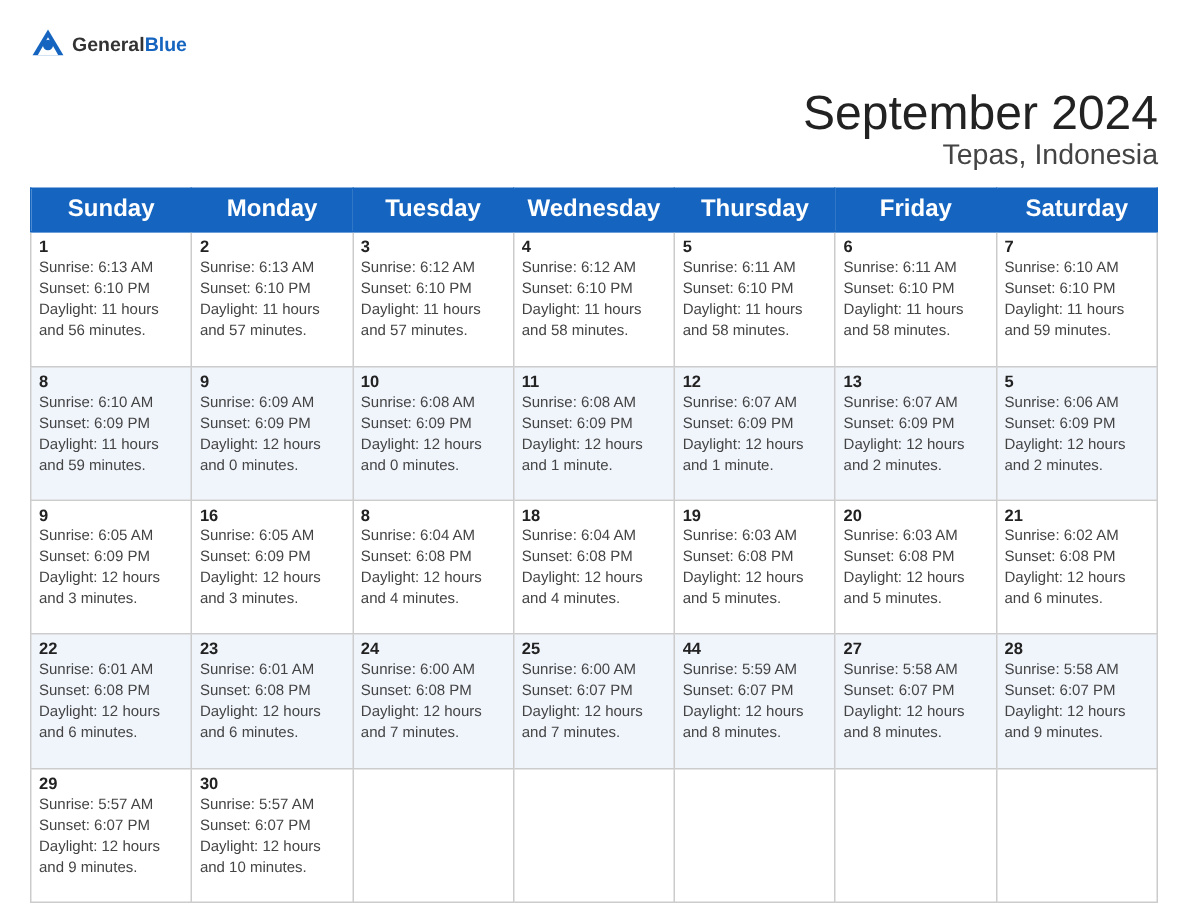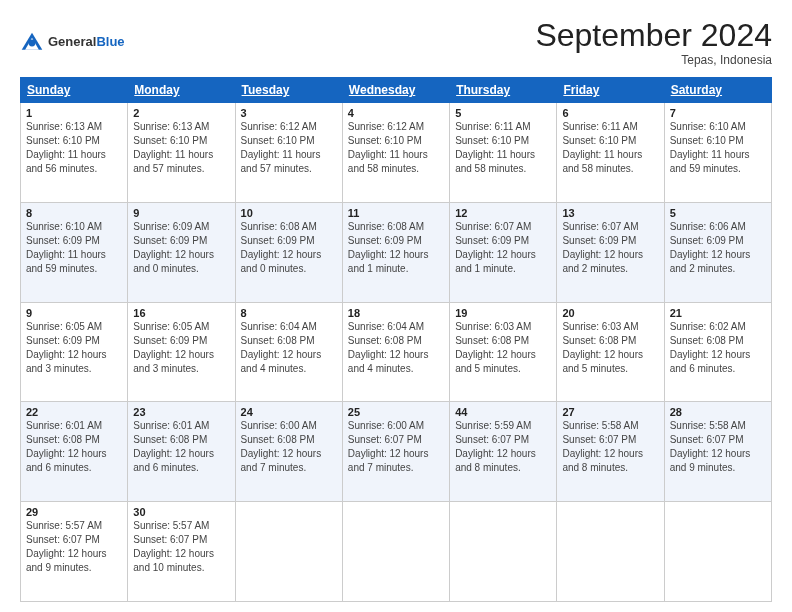--- a/index.html
+++ b/index.html
@@ -13,61 +13,61 @@
     .page {
       width: 792px;
       height: 612px;
       padding: 18px 20px 10px 20px;
       display: flex;
       flex-direction: column;
     }
     .header {
       display: flex;
       justify-content: space-between;
-      align-items: center;
+      align-items: flex-start;
       margin-bottom: 10px;
     }
     .logo {
       display: flex;
       align-items: center;
       gap: 4px;
     }
     .logo-icon {
       width: 24px;
       height: 24px;
     }
     .title-block {
       text-align: right;
+      margin-top: 40px;
     }
     .month-title {
       font-size: 32px;
       font-weight: normal;
       color: #222;
       line-height: 1.1;
     }
     .location {
-      font-size: 12px;
+      font-size: 19px;
       color: #444;
     }
     .calendar {
       flex: 1;
       border: 1px solid #ccc;
       border-collapse: collapse;
       width: 100%;
       table-layout: fixed;
     }
     .calendar th {
       background: #1565c0;
       color: #fff;
-      font-size: 12px;
+      font-size: 16px;
       font-weight: bold;
       padding: 5px 6px;
-      text-align: left;
+      text-align: center;
       border: 1px solid #1565c0;
-      text-decoration: underline;
     }
     .calendar td {
       vertical-align: top;
       border: 1px solid #ccc;
       padding: 4px 5px;
       font-size: 9.5px;
       color: #333;
       height: 88px;
     }
     .calendar tr:nth-child(even) td {

